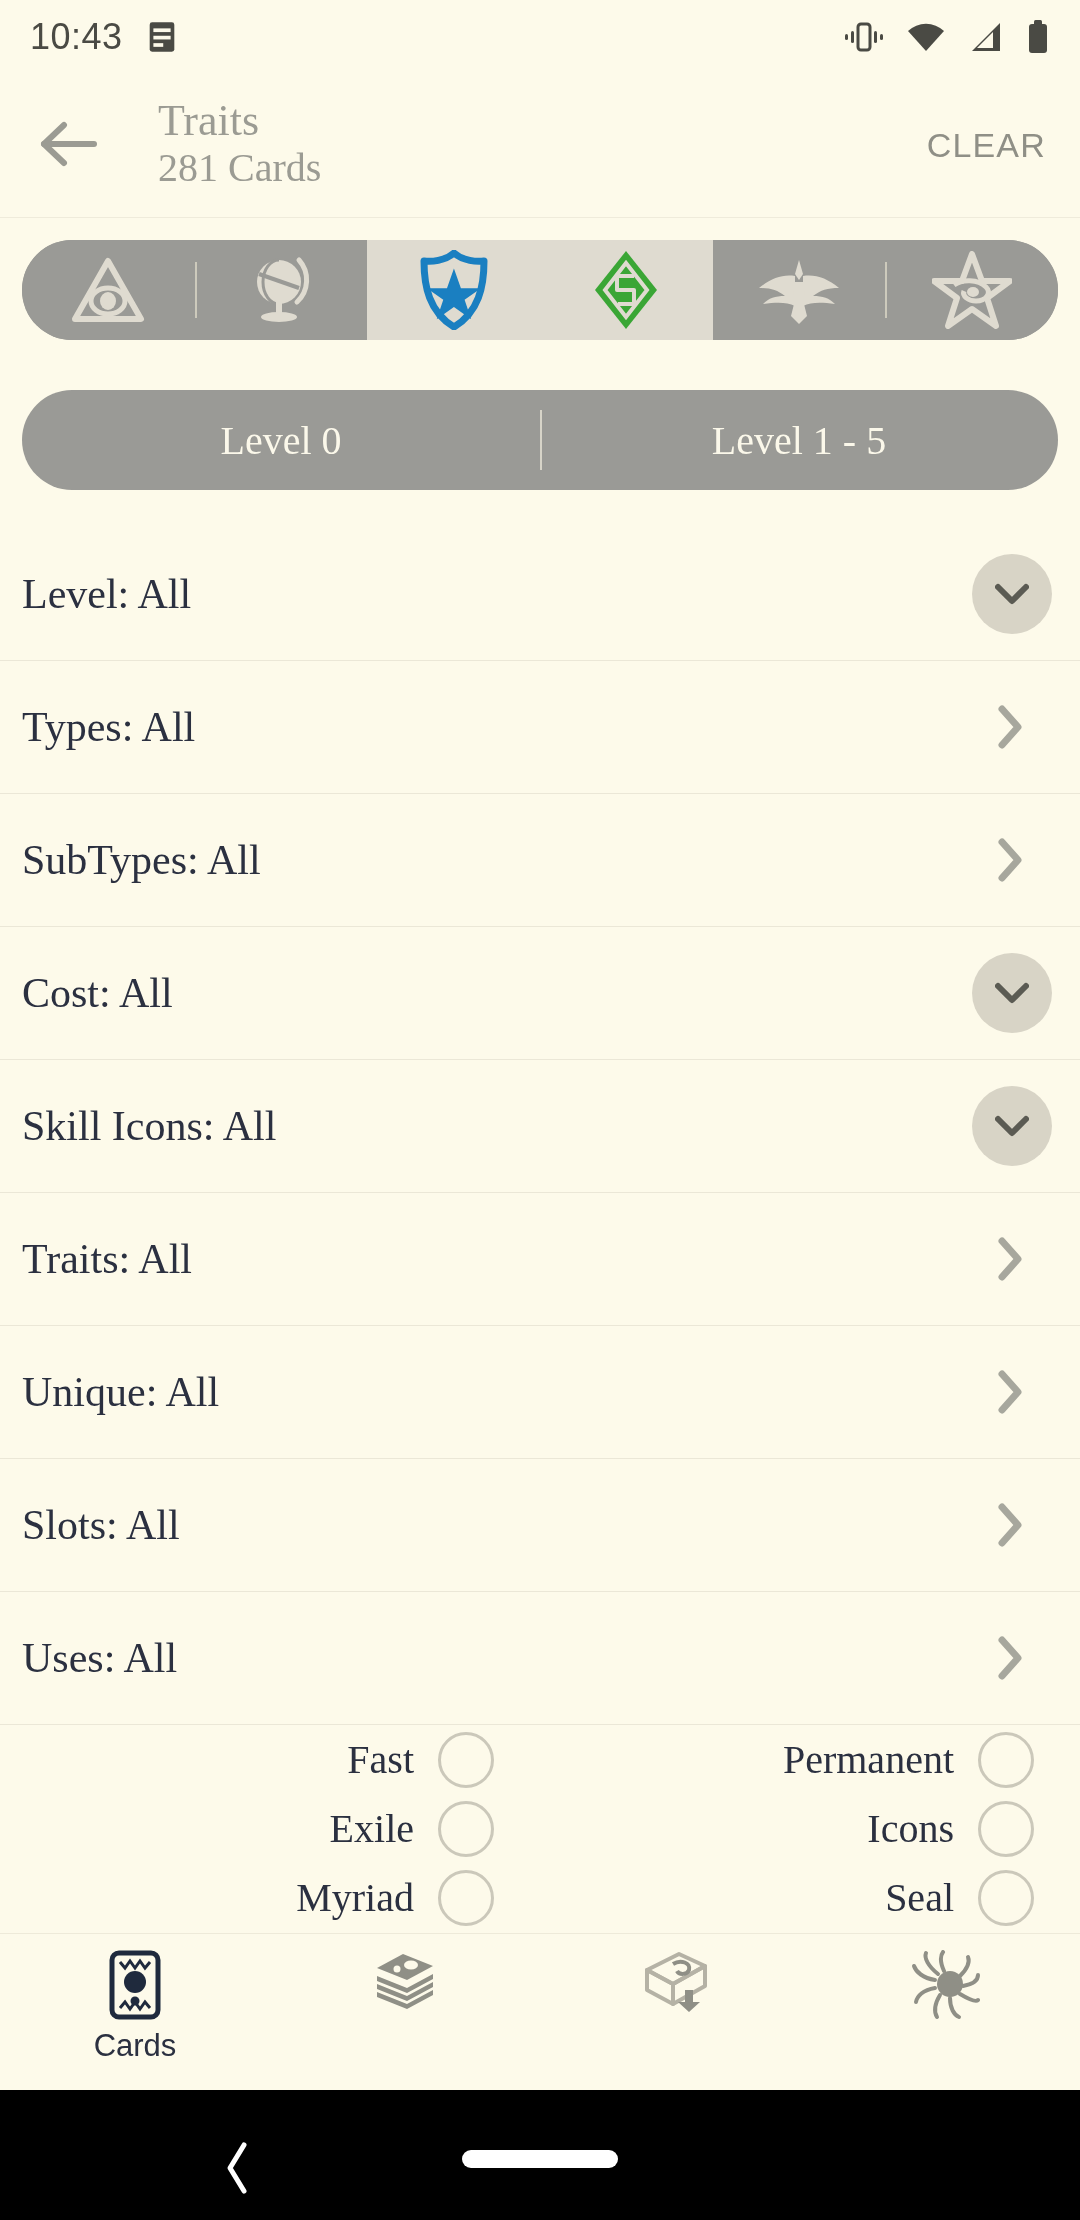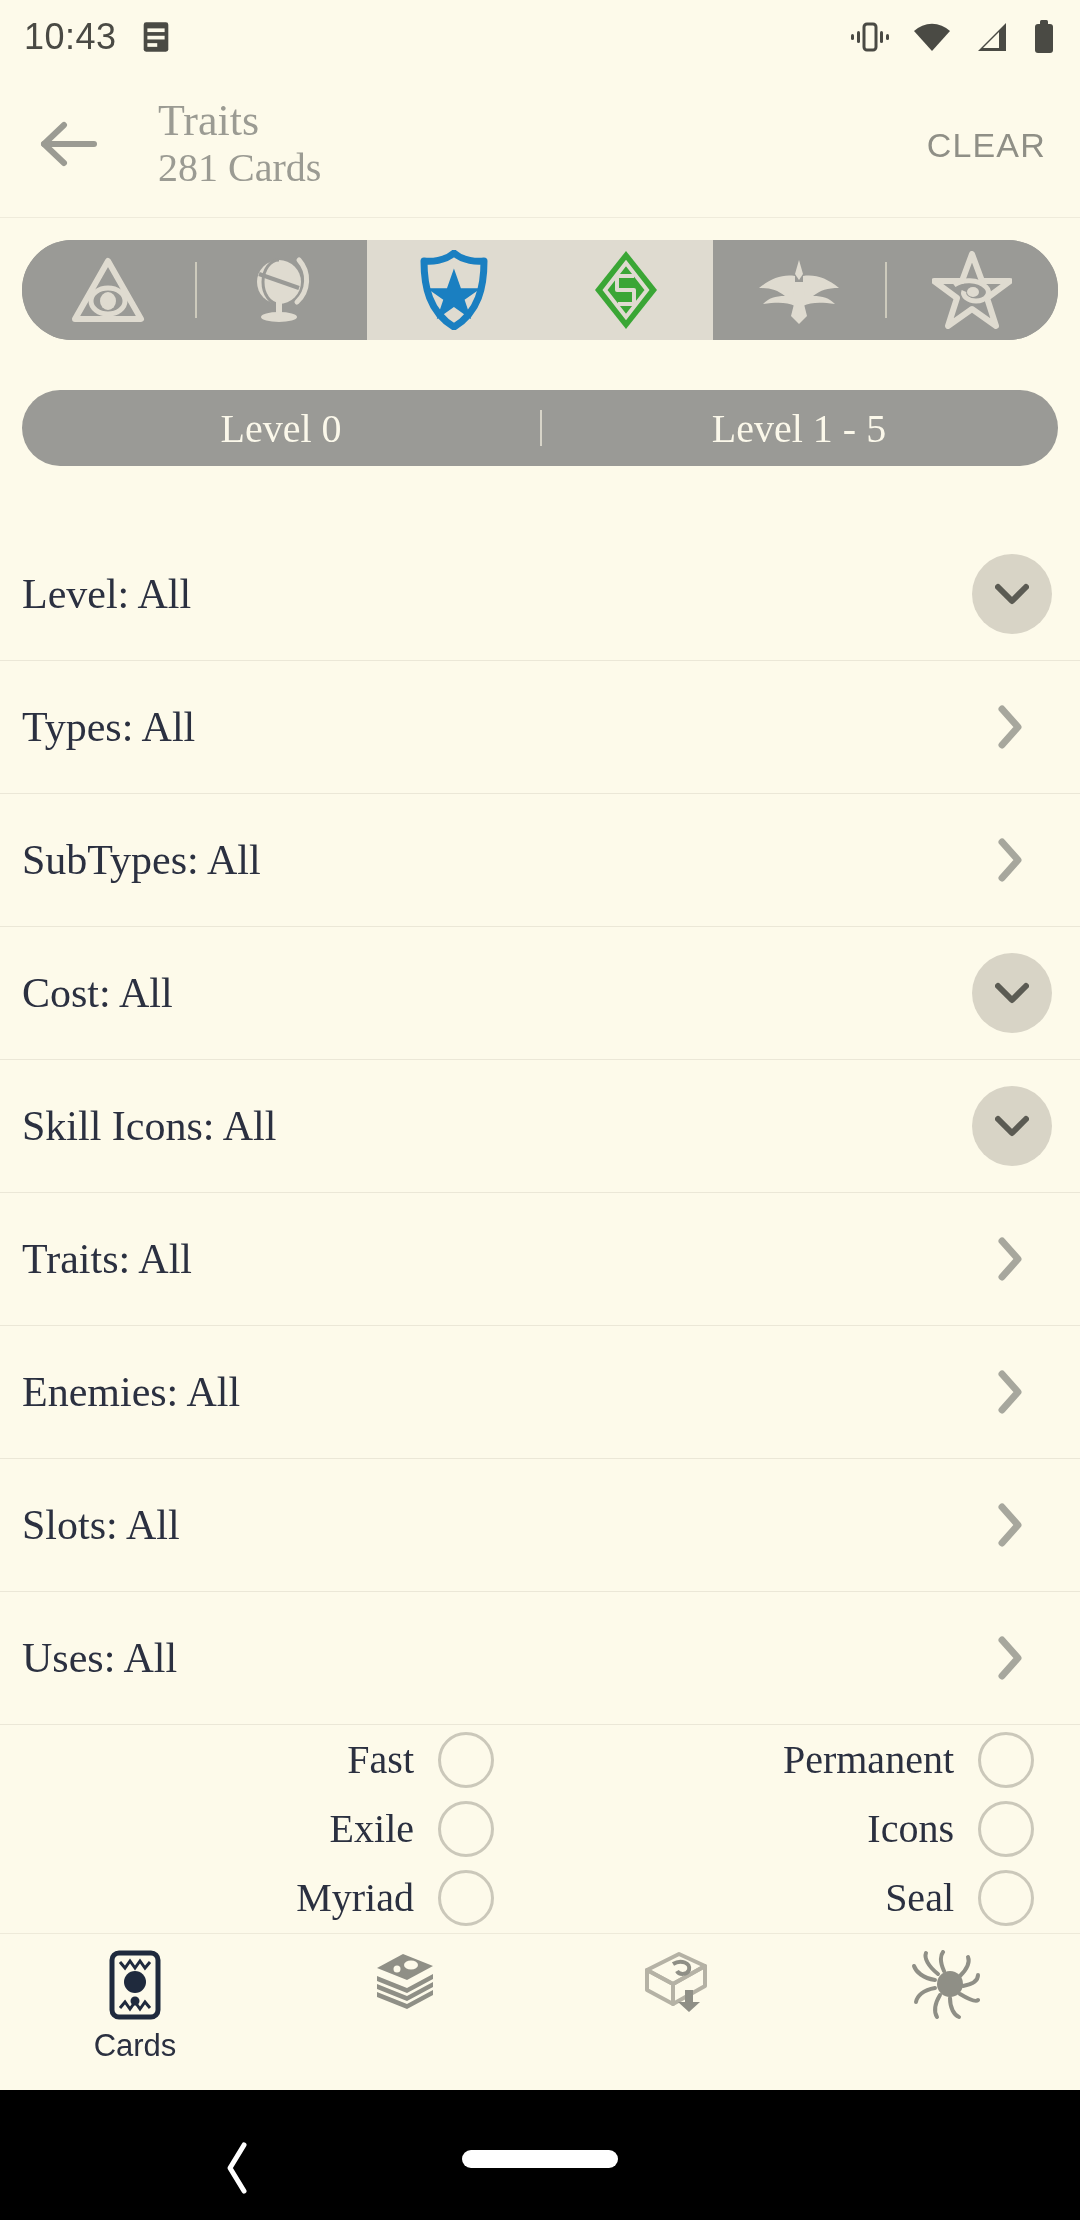--- a/index.html
+++ b/index.html
@@ -7,21 +7,21 @@
     width:1080px; height:2220px;
     background:#fdfaea;
     font-family:"Liberation Serif", serif;
     overflow:hidden;
   }
   #app { position:relative; width:1080px; height:2220px; background:#fdfaea; }
 
   
   .statusbar{
     position:absolute; top:0; left:0; width:1080px; height:74px;
-    display:flex; align-items:center; padding:0 24px;
+    display:flex; align-items:center; padding:0 30px;
     background:#fdfaea;
   }
   .sb-time{
     font-family:"Liberation Sans", sans-serif;
     font-size:36px; color:#4a4a44; letter-spacing:.5px; font-weight:400;
   }
   .sb-left-icons{ display:flex; align-items:center; margin-left:24px; }
   .sb-right{ margin-left:auto; display:flex; align-items:center; gap:22px; }
   .sb-right svg, .sb-left-icons svg{ display:block; }
 
@@ -55,21 +55,21 @@
   }
   .faction-seg.selected{ background:#dfdbd0; }
   .faction-seg .divider{
     position:absolute; left:0; top:22px; bottom:22px; width:2px; background:#cdcabc;
   }
   .faction-seg:first-child .divider{ display:none; }
   .faction-seg svg{ display:block; }
 
   
   .level-wrap{
-    position:absolute; top:390px; left:22px; width:1036px; height:76px;
+    position:absolute; top:390px; left:22px; width:1036px; height:100px;
     border-radius:50px; overflow:hidden; display:flex; background:#9a9a96;
   }
   .level-seg{
     flex:1 1 0; position:relative;
     display:flex; align-items:center; justify-content:center;
     font-size:40px; color:#fbf8ea;
   }
   .level-seg + .level-seg::before{
     content:""; position:absolute; left:0; top:20px; bottom:20px; width:2px; background:#d7d4c8;
   }
@@ -336,21 +336,21 @@
       <div class="row-right">
         <div class="plain-chevron">
           <svg width="26" height="44" viewBox="0 0 26 44">
               <path d="M5 4 L21 22 L5 40" fill="none" stroke="#a7a79d" stroke-width="7" stroke-linecap="round" stroke-linejoin="round"></path>
             </svg>
         </div>
       </div>
     </div>
 
     <div class="row">
-      <div class="row-label">Enemies: All</div>
+      <div class="row-label">Unique: All</div>
       <div class="row-right">
         <div class="plain-chevron">
           <svg width="26" height="44" viewBox="0 0 26 44">
               <path d="M5 4 L21 22 L5 40" fill="none" stroke="#a7a79d" stroke-width="7" stroke-linecap="round" stroke-linejoin="round"></path>
             </svg>
         </div>
       </div>
     </div>
 
     <div class="row">

